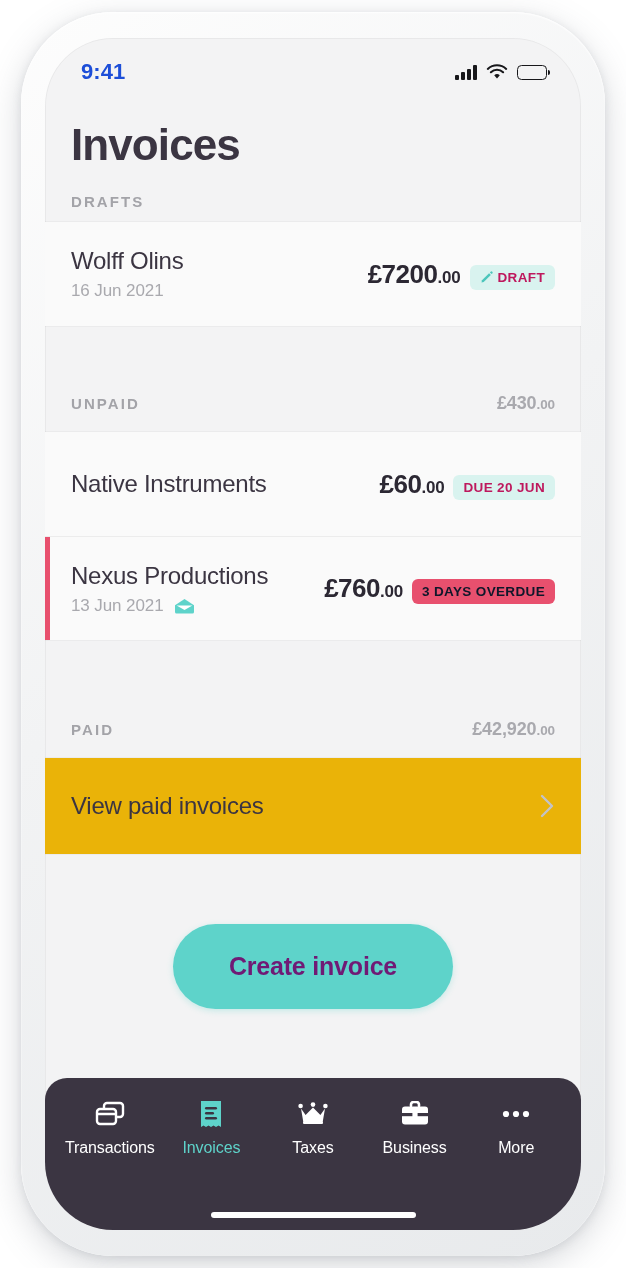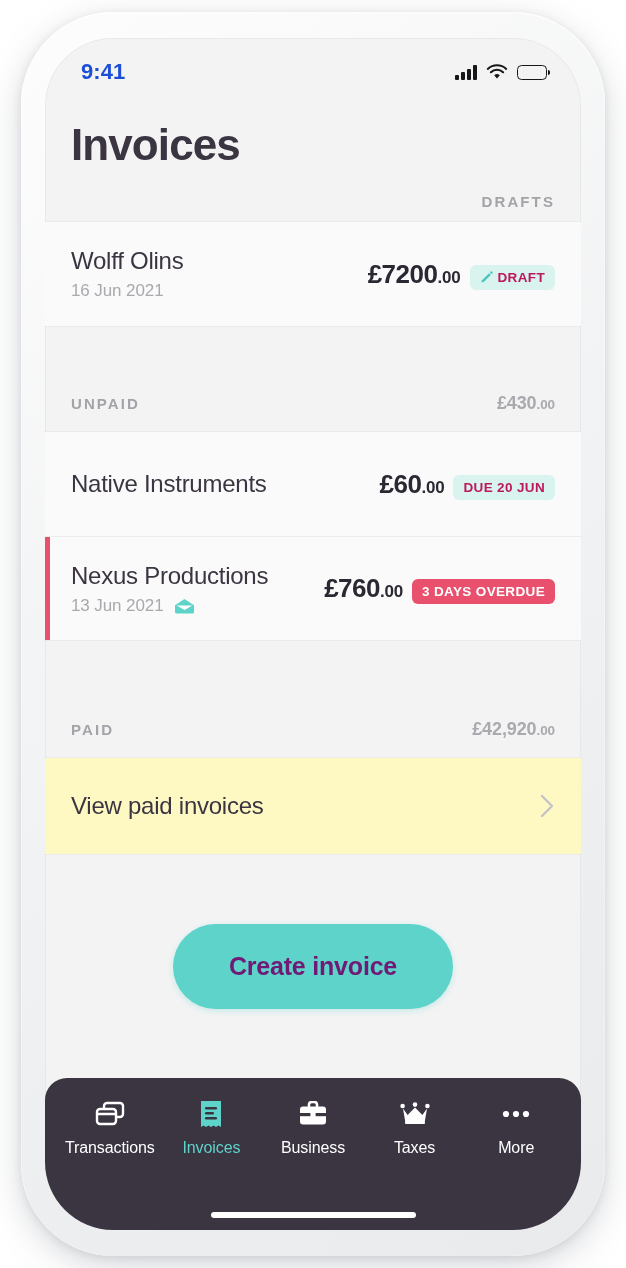--- a/index.html
+++ b/index.html
@@ -78,21 +78,21 @@
     padding:26px 0 0 26px;
     line-height:1.05;
   }
 
   
   .section-header {
     display:flex; align-items:center; justify-content:space-between;
     padding:0 26px;
     height:58px;
   }
-  .section-header.drafts { height:54px; padding-top:16px; align-items:flex-end; padding-bottom:12px;justify-content:flex-end;}
+  .section-header.drafts { height:54px; padding-top:16px; align-items:flex-end; padding-bottom:12px;}
   .section-label {
     font-size:15px; font-weight:600; color:#a3a3a8;
     letter-spacing:2.1px;
   }
   .section-total {
     font-size:18px; font-weight:700; color:#a9a9ae; letter-spacing:-.1px;
   }
   .section-total .cents { font-size:13.5px; font-weight:700; }
 
   .section-gap { height:48px; flex:0 0 48px; }
@@ -128,27 +128,27 @@
   .amount .cents { font-size:17px; font-weight:700; letter-spacing:-.2px; }
 
   .badge {
     display:inline-flex; align-items:center; gap:5px;
     border-radius:6px;
     font-size:13.5px; font-weight:700; letter-spacing:.35px;
     padding:5px 10px;
     white-space:nowrap;
   }
   .badge.mint { background:#d9f3ef; color:#be185d; }
-  .badge.rose { background:#e8506e; color:#ffffff; }
+  .badge.rose { background:#e8506e; color:#0f172a; }
   .pencil-icon { width:13px; height:13px; display:block; }
 
   
   .link-row {
     display:flex; align-items:center; justify-content:space-between;
-    background:#fef9c3; padding:0 26px;
+    background:#eab308; padding:0 26px;
     height:96px;
     box-shadow:0 0 0 1px rgba(0,0,0,.03);
   }
   .link-label { font-size:24px; color:#3b3542; letter-spacing:-.25px; }
   .chevron-icon { width:16px; height:26px; display:block; }
 
   
   .cta-area { flex:1 1 auto; display:flex; align-items:center; justify-content:center; }
   .cta-button {
     background:#5ed3ca; color:#701a75;
@@ -337,45 +337,45 @@
                 <rect x="7" y="8" width="12" height="2.6" rx="1.3" fill="#3b3542"></rect>
                 <rect x="7" y="13" width="9" height="2.6" rx="1.3" fill="#3b3542"></rect>
                 <rect x="7" y="18" width="12" height="2.6" rx="1.3" fill="#3b3542"></rect>
               </svg>
             </span>
             <span class="tab-label">Invoices</span>
           </div>
 
           <div class="tab">
             <span class="tab-icon">
-              <svg viewBox="0 0 30 26" width="30" height="26" aria-hidden="true">
-                <path d="M11 5V3.6A2.6 2.6 0 0 1 13.6 1h2.8A2.6 2.6 0 0 1 19 3.6V5" stroke="#ffffff" stroke-width="2.6" fill="none" stroke-linecap="round"></path>
-                <rect x="2" y="5.5" width="26" height="18" rx="3" fill="#ffffff"></rect>
-                <rect x="2" y="12" width="26" height="3.2" fill="#3b3542"></rect>
-                <rect x="12.4" y="10.6" width="5.2" height="6" rx="1.2" fill="#ffffff"></rect>
-              </svg>
-            </span>
-            <span class="tab-label">Business</span>
-          </div>
-
-          <div class="tab">
-            <span class="tab-icon">
               <svg viewBox="0 0 30 24" width="30" height="24" aria-hidden="true">
                 <circle cx="2.6" cy="4" r="2.3" fill="#ffffff"></circle>
                 <circle cx="15" cy="2.6" r="2.3" fill="#ffffff"></circle>
                 <circle cx="27.4" cy="4" r="2.3" fill="#ffffff"></circle>
                 <path d="M3 6.5 7.6 13 15 5.6 22.4 13 27 6.5l-2.4 13.9H5.4Z" fill="#ffffff"></path>
                 <rect x="5" y="19.4" width="20" height="2.6" rx="1.1" fill="#ffffff"></rect>
               </svg>
             </span>
             <span class="tab-label">Taxes</span>
           </div>
 
           <div class="tab">
             <span class="tab-icon">
+              <svg viewBox="0 0 30 26" width="30" height="26" aria-hidden="true">
+                <path d="M11 5V3.6A2.6 2.6 0 0 1 13.6 1h2.8A2.6 2.6 0 0 1 19 3.6V5" stroke="#ffffff" stroke-width="2.6" fill="none" stroke-linecap="round"></path>
+                <rect x="2" y="5.5" width="26" height="18" rx="3" fill="#ffffff"></rect>
+                <rect x="2" y="12" width="26" height="3.2" fill="#3b3542"></rect>
+                <rect x="12.4" y="10.6" width="5.2" height="6" rx="1.2" fill="#ffffff"></rect>
+              </svg>
+            </span>
+            <span class="tab-label">Business</span>
+          </div>
+
+          <div class="tab">
+            <span class="tab-icon">
               <svg viewBox="0 0 28 8" width="28" height="8" aria-hidden="true">
                 <circle cx="4" cy="4" r="3.1" fill="#ffffff"></circle>
                 <circle cx="14" cy="4" r="3.1" fill="#ffffff"></circle>
                 <circle cx="24" cy="4" r="3.1" fill="#ffffff"></circle>
               </svg>
             </span>
             <span class="tab-label">More</span>
           </div>
 
         </div>

